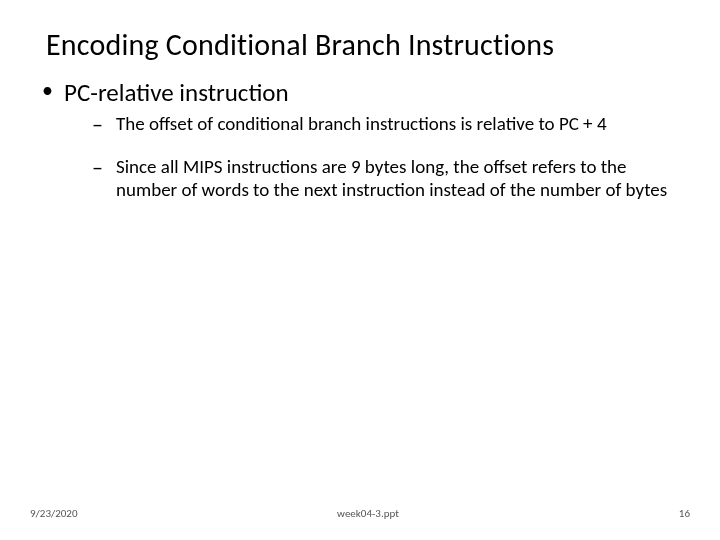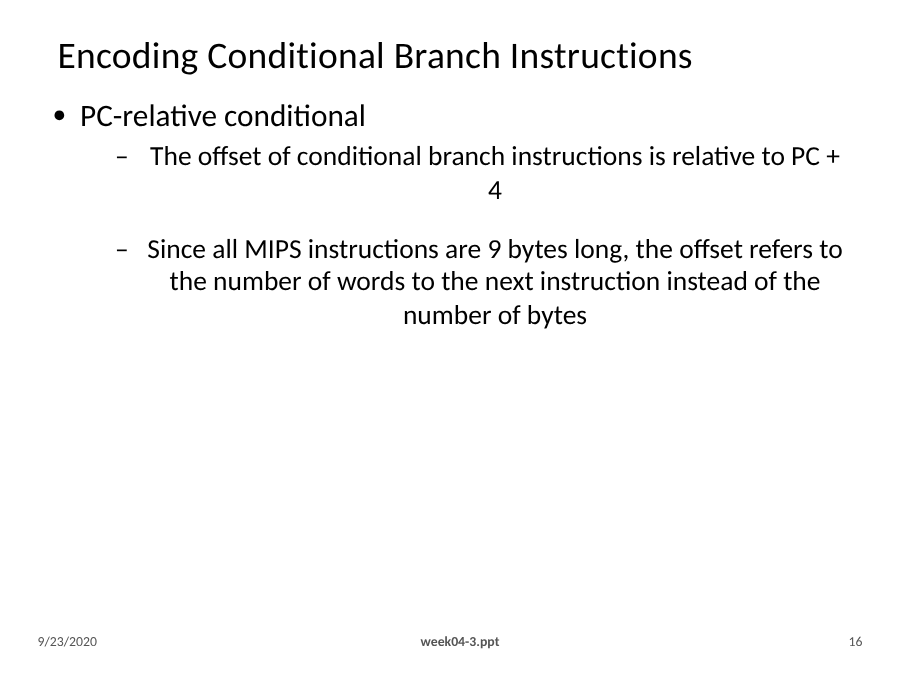--- a/index.html
+++ b/index.html
@@ -3,34 +3,34 @@
 <meta charset="utf-8">
 <style>
   * { margin: 0; padding: 0; box-sizing: border-box; }
   html, body { width: 720px; height: 540px; background: #fff; font-family: Calibri, "Segoe UI", Arial, sans-serif; color: #000; overflow: hidden; }
   .slide { position: relative; width: 720px; height: 540px; padding: 18px 44px 0 28px; }
   .title { font-size: 30px; font-weight: 400; letter-spacing: 0.2px; text-align: left; margin: 8px 0 14px 18px; }
   .lvl1 { list-style: none; padding-left: 6px; }
   .lvl1 > li { position: relative; padding-left: 30px; font-size: 25px; margin-bottom: 6px; }
   .lvl1 > li::before { content: "•"; position: absolute; left: 8px; top: 0; font-size: 22px; }
   .lvl2 { list-style: none; padding-left: 28px; margin-top: 4px; }
-  .lvl2 > li { position: relative; padding-left: 24px; font-size: 22px; line-height: 1.22; margin-bottom: 20px; text-align: center; }
+  .lvl2 > li { position: relative; padding-left: 24px; font-size: 19px; line-height: 1.22; margin-bottom: 20px; }
   .lvl2 > li::before { content: "–"; position: absolute; left: 0; top: 0; font-size: 22px; }
   .footer { position: absolute; left: 0; right: 0; bottom: 20px; width: 100%; padding: 0 30px; display: flex; justify-content: space-between; font-size: 11px; color: #555; }
-  .footer .center { position: absolute; left: 16px; right: 0; text-align: center; font-weight: bold; }
+  .footer .center { position: absolute; left: 16px; right: 0; text-align: center; }
   .footer .right { margin-left: auto; }
 </style>
 </head>
 <body>
 
 <div class="slide">
   <h1 class="title">Encoding Conditional Branch Instructions</h1>
   <ul class="lvl1">
     <li>
-      <span>PC-relative conditional</span>
+      <span>PC-relative instruction</span>
       <ul class="lvl2">
         <li>The offset of conditional branch instructions is relative to PC + 4</li>
         <li>Since all MIPS instructions are 9 bytes long, the offset refers to the number of words to the next instruction instead of the number of bytes</li>
       </ul>
     </li>
   </ul>
   <div class="footer">
     <span>9/23/2020</span>
     <span class="center">week04-3.ppt</span>
     <span class="right">16</span>

